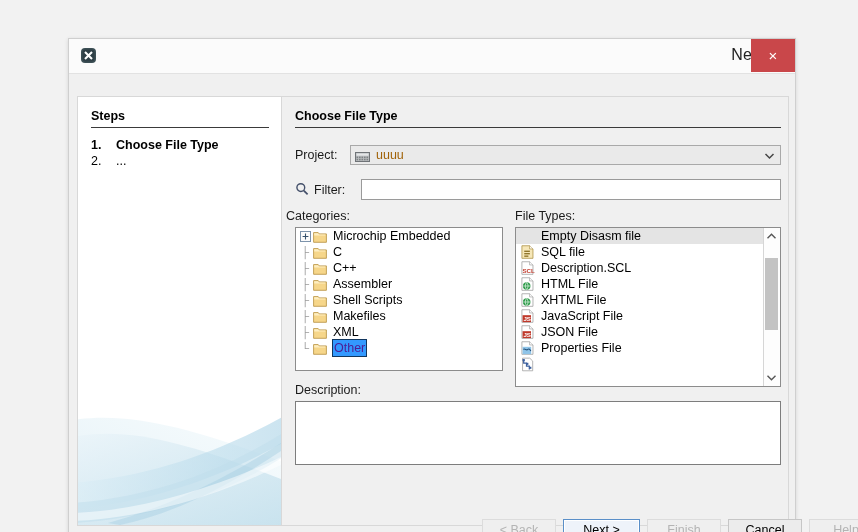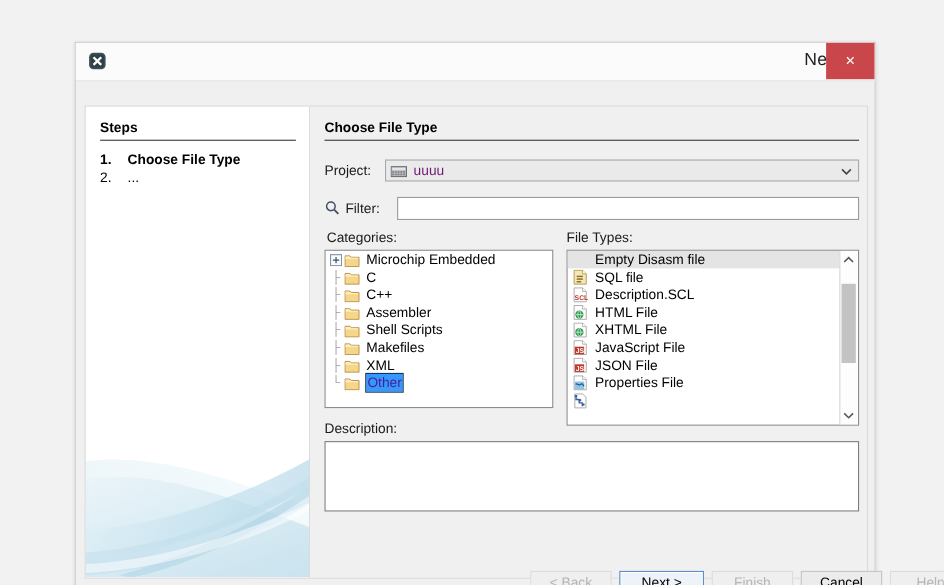--- a/index.html
+++ b/index.html
@@ -111,21 +111,21 @@
   .combo {
     position: absolute; left: 55px; top: 0;
     width: 431px; height: 20px;
     background: #eaeaea;
     border: 1px solid #a9a9a9;
     box-sizing: border-box;
     display: flex; align-items: center;
     cursor: pointer;
   }
   .combo-icon { margin-left: 4px; width: 15px; height: 12px; flex: 0 0 auto; }
-  .combo-text { margin-left: 6px; font-size: 12.5px; color: #701a75; text-align: right; }
+  .combo-text { margin-left: 6px; font-size: 12.5px; color: #a16207; text-align: right; }
   .combo-arrow {
     position: absolute; right: 4px; top: 0; height: 18px;
     display: flex; align-items: center;
   }
 
   
   .filter-row { position: absolute; left: 13px; top: 82px; width: 486px; height: 22px; }
   .filter-icon { position: absolute; left: 0px; top: 3px; width: 14px; height: 14px; }
   .filter-label { position: absolute; left: 19px; top: 4px; }
   .filter-input {
@@ -134,21 +134,21 @@
     background: #fff;
     border: 1px solid #9a9a9a;
     box-sizing: border-box;
     font-family: "Liberation Sans", sans-serif;
     font-size: 12.5px;
     padding: 0 4px;
     outline: none;
   }
 
   
-  .cats-label { position: absolute; left: 15px; top: 112px; }
+  .cats-label { position: absolute; left: 4px; top: 112px; }
   .ftypes-label { position: absolute; left: 233px; top: 112px; }
 
   
   .listbox {
     position: absolute;
     background: #fff;
     border: 1px solid #8c8c8c;
     box-sizing: border-box;
     overflow: hidden;
   }

